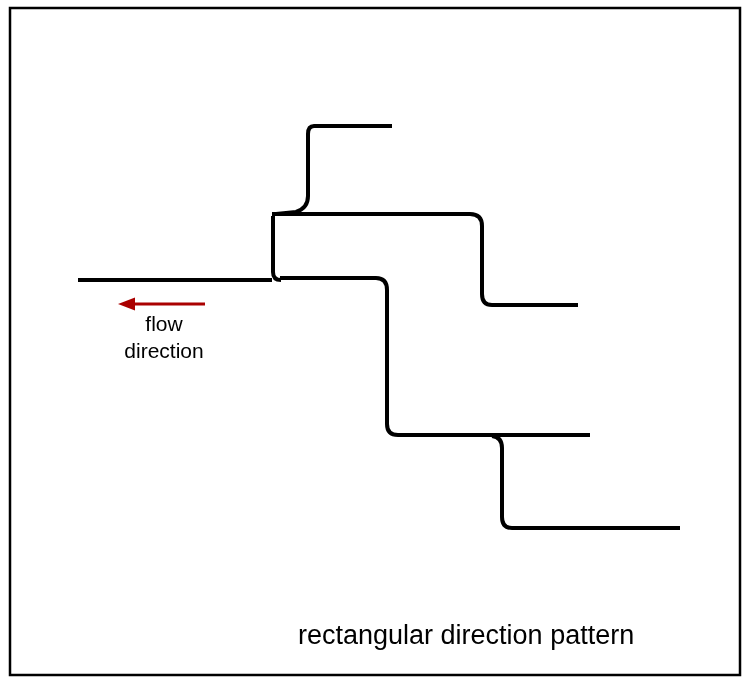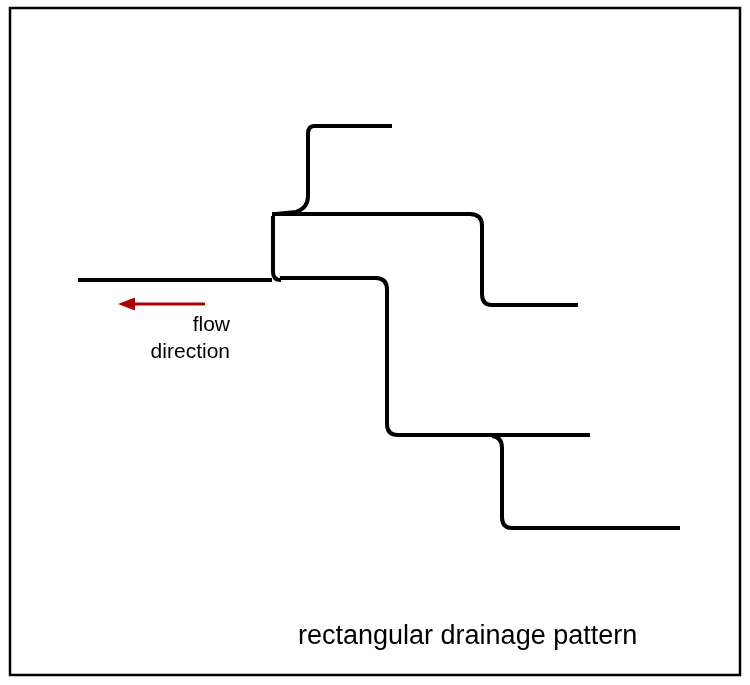--- a/index.html
+++ b/index.html
@@ -44,21 +44,21 @@
     stroke-linecap: butt;
   }
   .arrow-head {
     stroke: none;
   }
   .flow-label {
     position: absolute;
     left: 98px;
     top: 310px;
     width: 132px;
-    text-align: right;
+    text-align: center;
     font-size: 21px;
     line-height: 27px;
     color: #000000;
     font-family: "Liberation Sans", sans-serif;
     white-space: pre-line;
   }
   .caption-label {
     position: absolute;
     left: 298px;
     top: 620px;
@@ -85,14 +85,14 @@
     <path class="stream-path" id="stream-5" d="M 492 436 Q 502 437 502 448 L 502 517 Q 502 528 512 528 L 680 528" stroke="#000000"></path>
 
     <g>
       <line class="arrow-line" id="arrow-shaft" x1="205" y1="304" x2="132" y2="304" stroke="#AA0000"></line>
       <polygon class="arrow-head" id="arrow-head" points="118,304 135,297.5 135,310.5" fill="#AA0000"></polygon>
     </g>
   </svg>
 
   <div class="flow-label"><span>flow</span><br><span>direction</span></div>
 
-  <div class="caption-label">rectangular drainage pattern</div>
+  <div class="caption-label">rectangular direction pattern</div>
 </div>
 
 </body></html>

